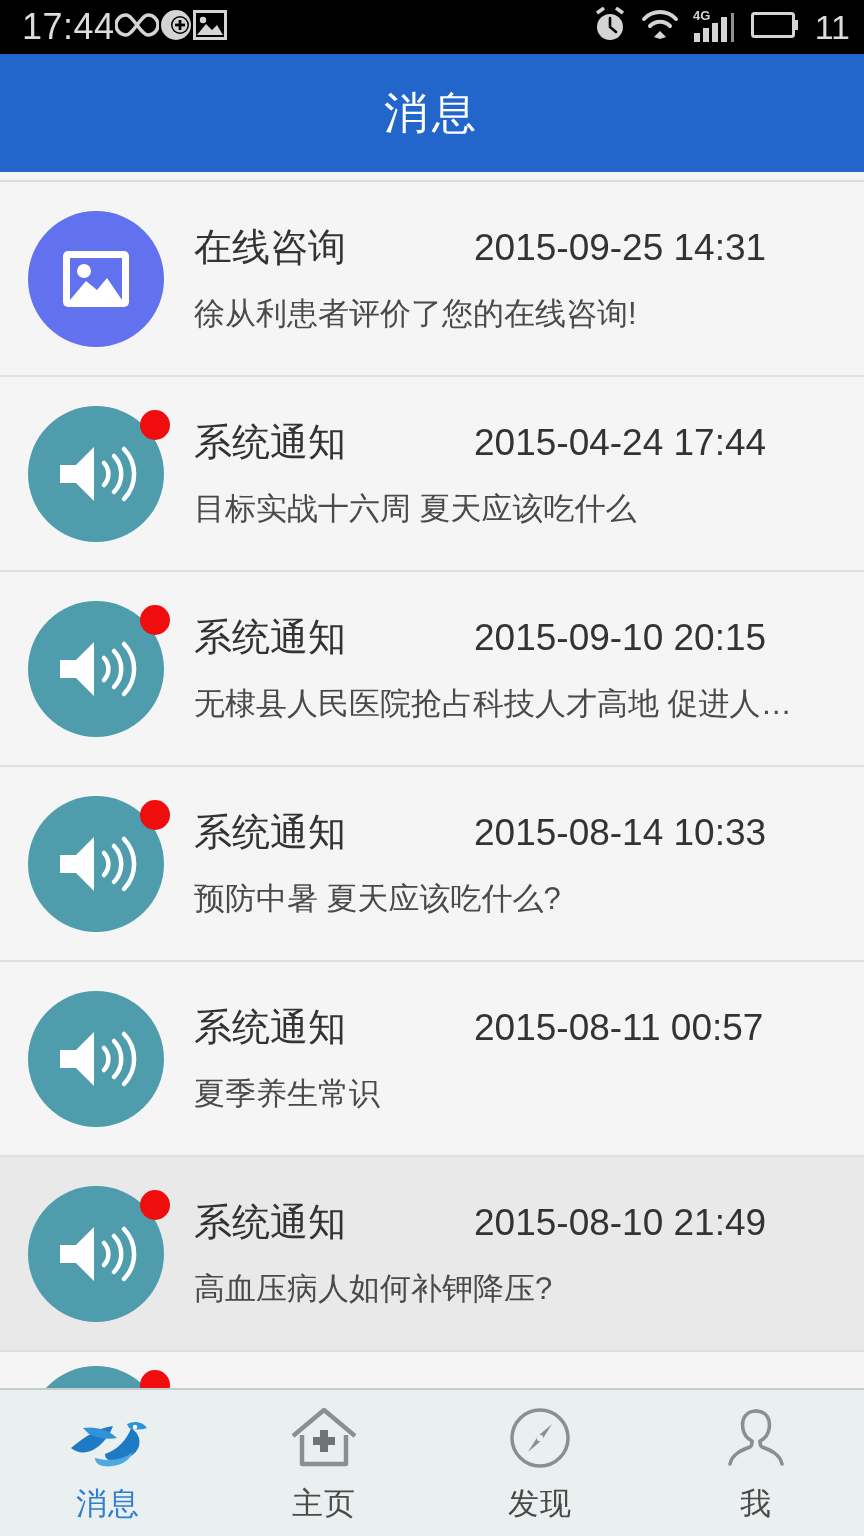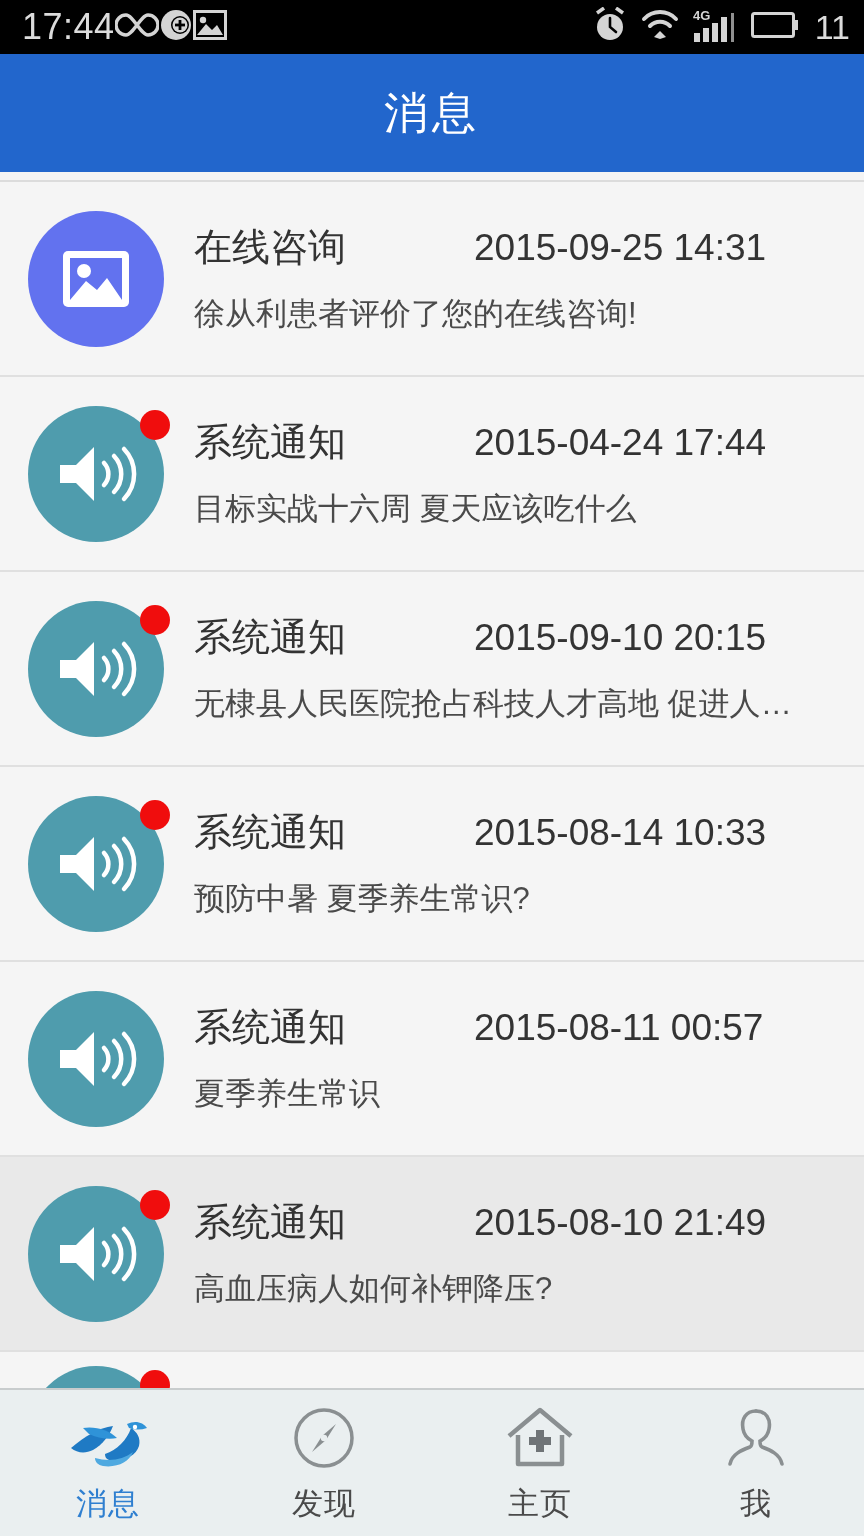--- a/index.html
+++ b/index.html
@@ -227,21 +227,21 @@
             <path d="M70 8 A36 36 0 0 1 70 58" fill="none" stroke="#fff" stroke-width="4.5" stroke-linecap="round"></path>
           </svg>
         </div>
         <div class="badge"></div>
       </div>
       <div class="row-body">
         <div class="row-top">
           <span class="row-title">系统通知</span>
           <span class="row-date">2015-08-14 10:33</span>
         </div>
-        <div class="row-sub">预防中暑 夏季养生常识?</div>
+        <div class="row-sub">预防中暑 夏天应该吃什么?</div>
       </div>
     </div>
 
     <div class="row">
       <div class="avatar-wrap">
         <div class="avatar speaker">
           <svg width="84" height="66" viewBox="0 0 84 66">
             <path d="M6 24 L22 24 L40 6 L40 60 L22 42 L6 42 Z" fill="#fff"></path>
             <path d="M50 22 A16 16 0 0 1 50 44" fill="none" stroke="#fff" stroke-width="4.5" stroke-linecap="round"></path>
             <path d="M60 15 A26 26 0 0 1 60 51" fill="none" stroke="#fff" stroke-width="4.5" stroke-linecap="round"></path>
@@ -299,38 +299,38 @@
           <path d="M62 18 C70 14 78 16 82 22 C76 24 70 24 64 22 Z" fill="#2f93d8"></path>
           <circle cx="70" cy="21" r="2.2" fill="#fff"></circle>
           <path d="M30 52 C44 56 58 54 68 46 C64 56 52 62 38 60 C33 59 30 56 30 52 Z" fill="#4fa9e0"></path>
         </svg>
       </div>
       <div class="tab-label">消息</div>
     </div>
 
     <div class="tab">
       <div class="tab-icon">
+        <svg width="70" height="64" viewBox="0 0 70 64">
+          <path d="M4 30 L35 4 L66 30" fill="none" stroke="#8a8f91" stroke-width="4.5" stroke-linejoin="round"></path>
+          <path d="M13 29 L13 58 L57 58 L57 29" fill="none" stroke="#8a8f91" stroke-width="4.5" stroke-linejoin="round"></path>
+          <path d="M31 24 L39 24 L39 31 L46 31 L46 39 L39 39 L39 46 L31 46 L31 39 L24 39 L24 31 L31 31 Z" fill="#6f7477"></path>
+        </svg>
+      </div>
+      <div class="tab-label">主页</div>
+    </div>
+
+    <div class="tab">
+      <div class="tab-icon">
         <svg width="64" height="64" viewBox="0 0 64 64">
           <circle cx="32" cy="32" r="28" fill="none" stroke="#8a8f91" stroke-width="3.5"></circle>
           <path d="M44 18 L34 34 L20 46 L30 30 Z" fill="#8a8f91"></path>
           <circle cx="32" cy="32" r="3.2" fill="#eaeff0"></circle>
         </svg>
       </div>
       <div class="tab-label">发现</div>
-    </div>
-
-    <div class="tab">
-      <div class="tab-icon">
-        <svg width="70" height="64" viewBox="0 0 70 64">
-          <path d="M4 30 L35 4 L66 30" fill="none" stroke="#8a8f91" stroke-width="4.5" stroke-linejoin="round"></path>
-          <path d="M13 29 L13 58 L57 58 L57 29" fill="none" stroke="#8a8f91" stroke-width="4.5" stroke-linejoin="round"></path>
-          <path d="M31 24 L39 24 L39 31 L46 31 L46 39 L39 39 L39 46 L31 46 L31 39 L24 39 L24 31 L31 31 Z" fill="#6f7477"></path>
-        </svg>
-      </div>
-      <div class="tab-label">主页</div>
     </div>
 
     <div class="tab">
       <div class="tab-icon">
         <svg width="64" height="64" viewBox="0 0 64 64">
           <path d="M32 5 C42 5 47 13 45 23 C44 29 40 33 36 35 C36 38 36 40 38 41 C46 44 56 48 58 58" fill="none" stroke="#8a8f91" stroke-width="3.6" stroke-linecap="round"></path>
           <path d="M32 5 C22 5 17 13 19 23 C20 29 24 33 28 35 C28 38 28 40 26 41 C18 44 8 48 6 58" fill="none" stroke="#8a8f91" stroke-width="3.6" stroke-linecap="round"></path>
         </svg>
       </div>
       <div class="tab-label">我</div>

